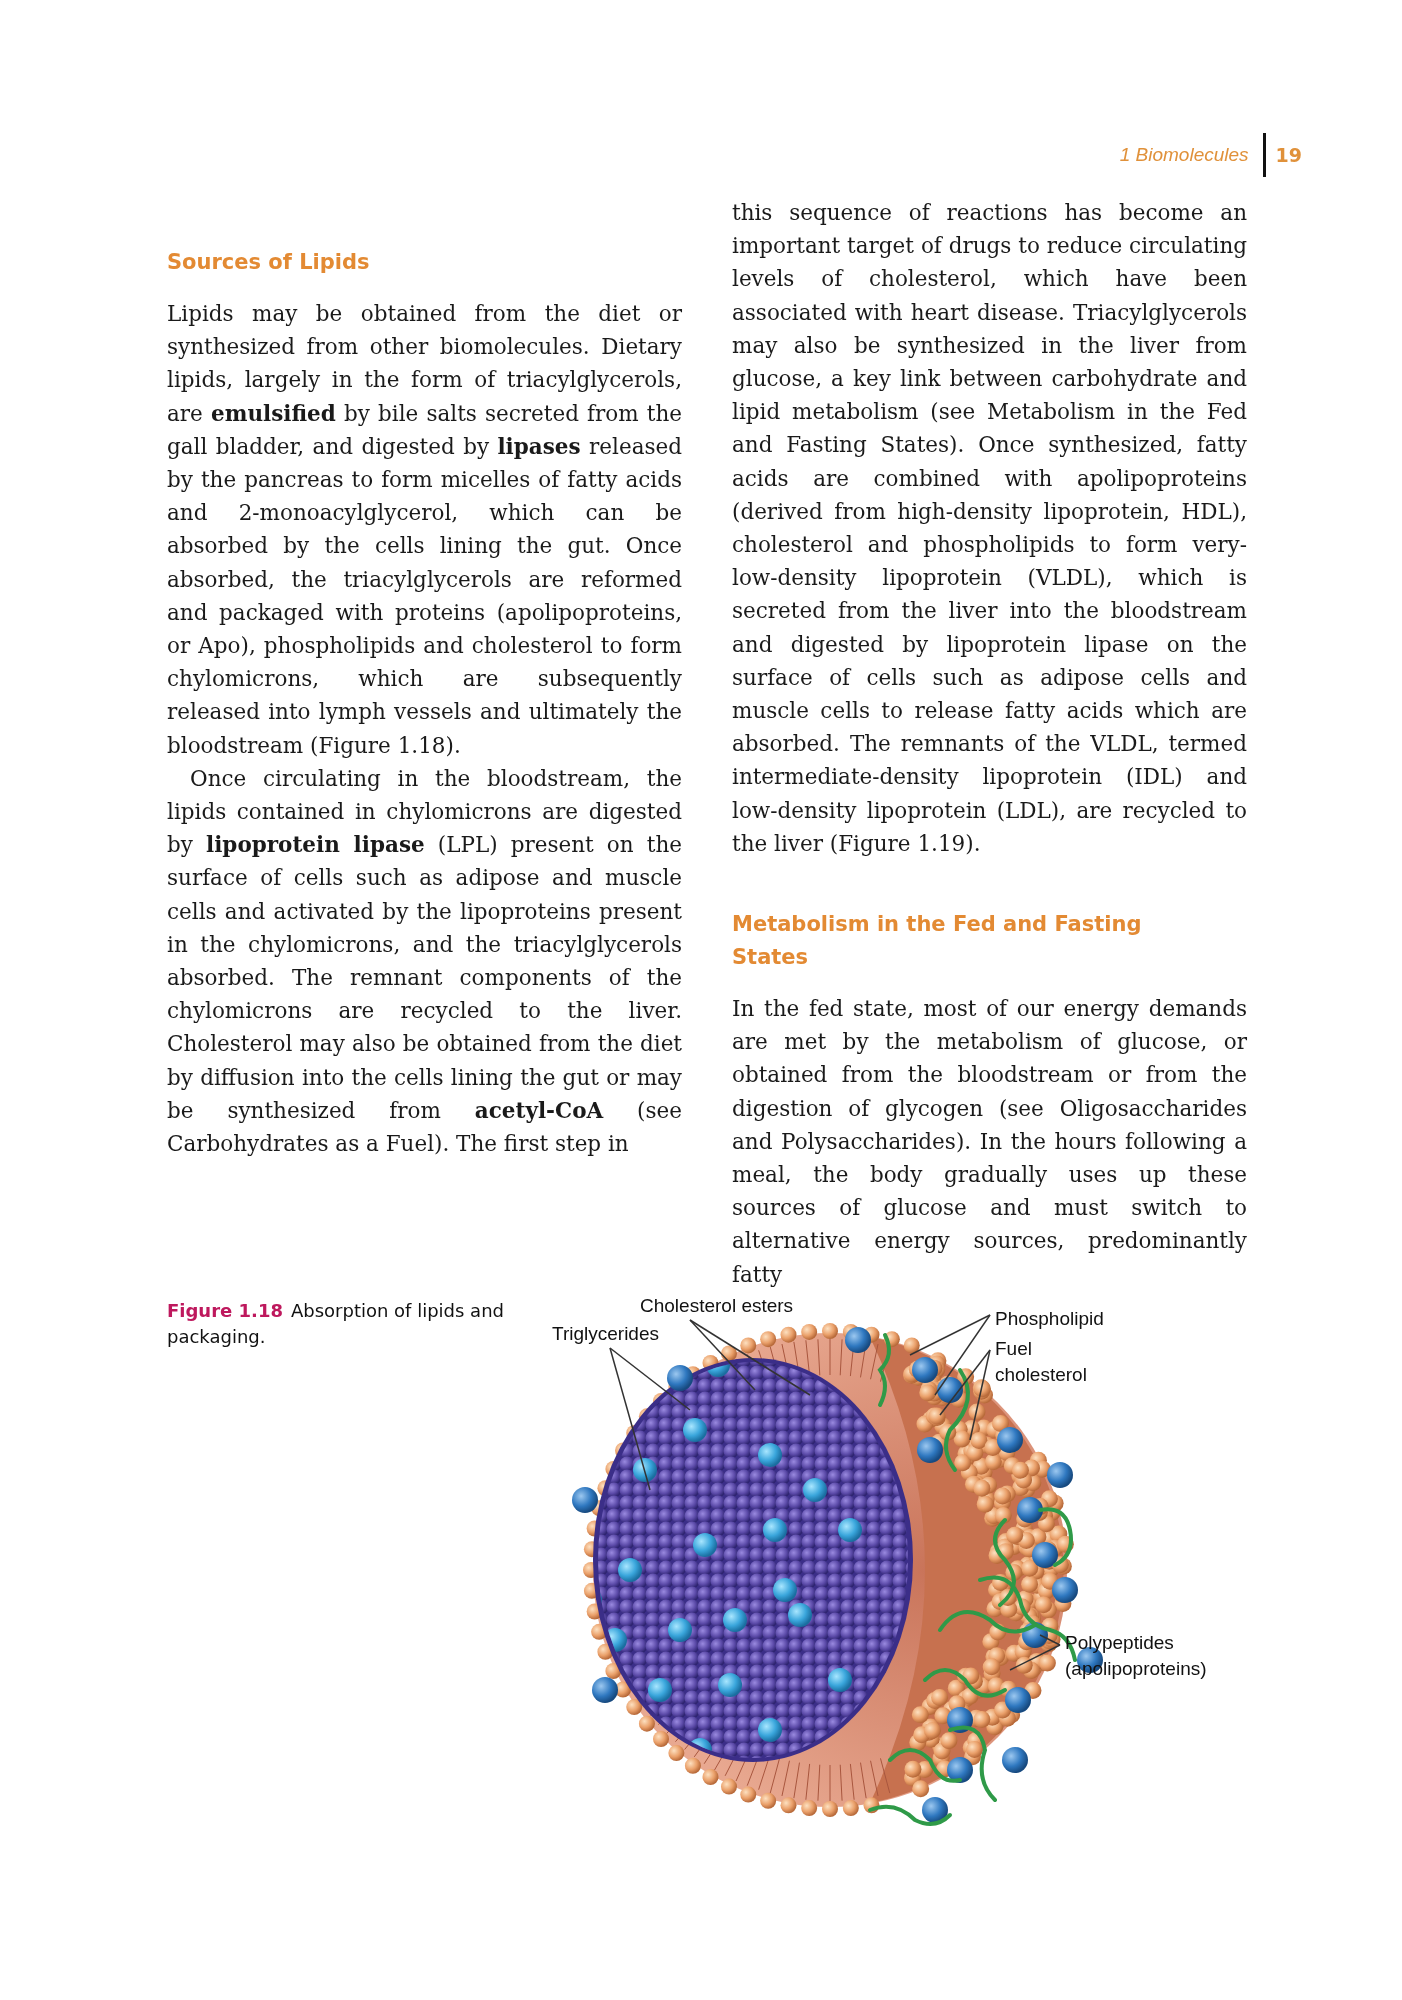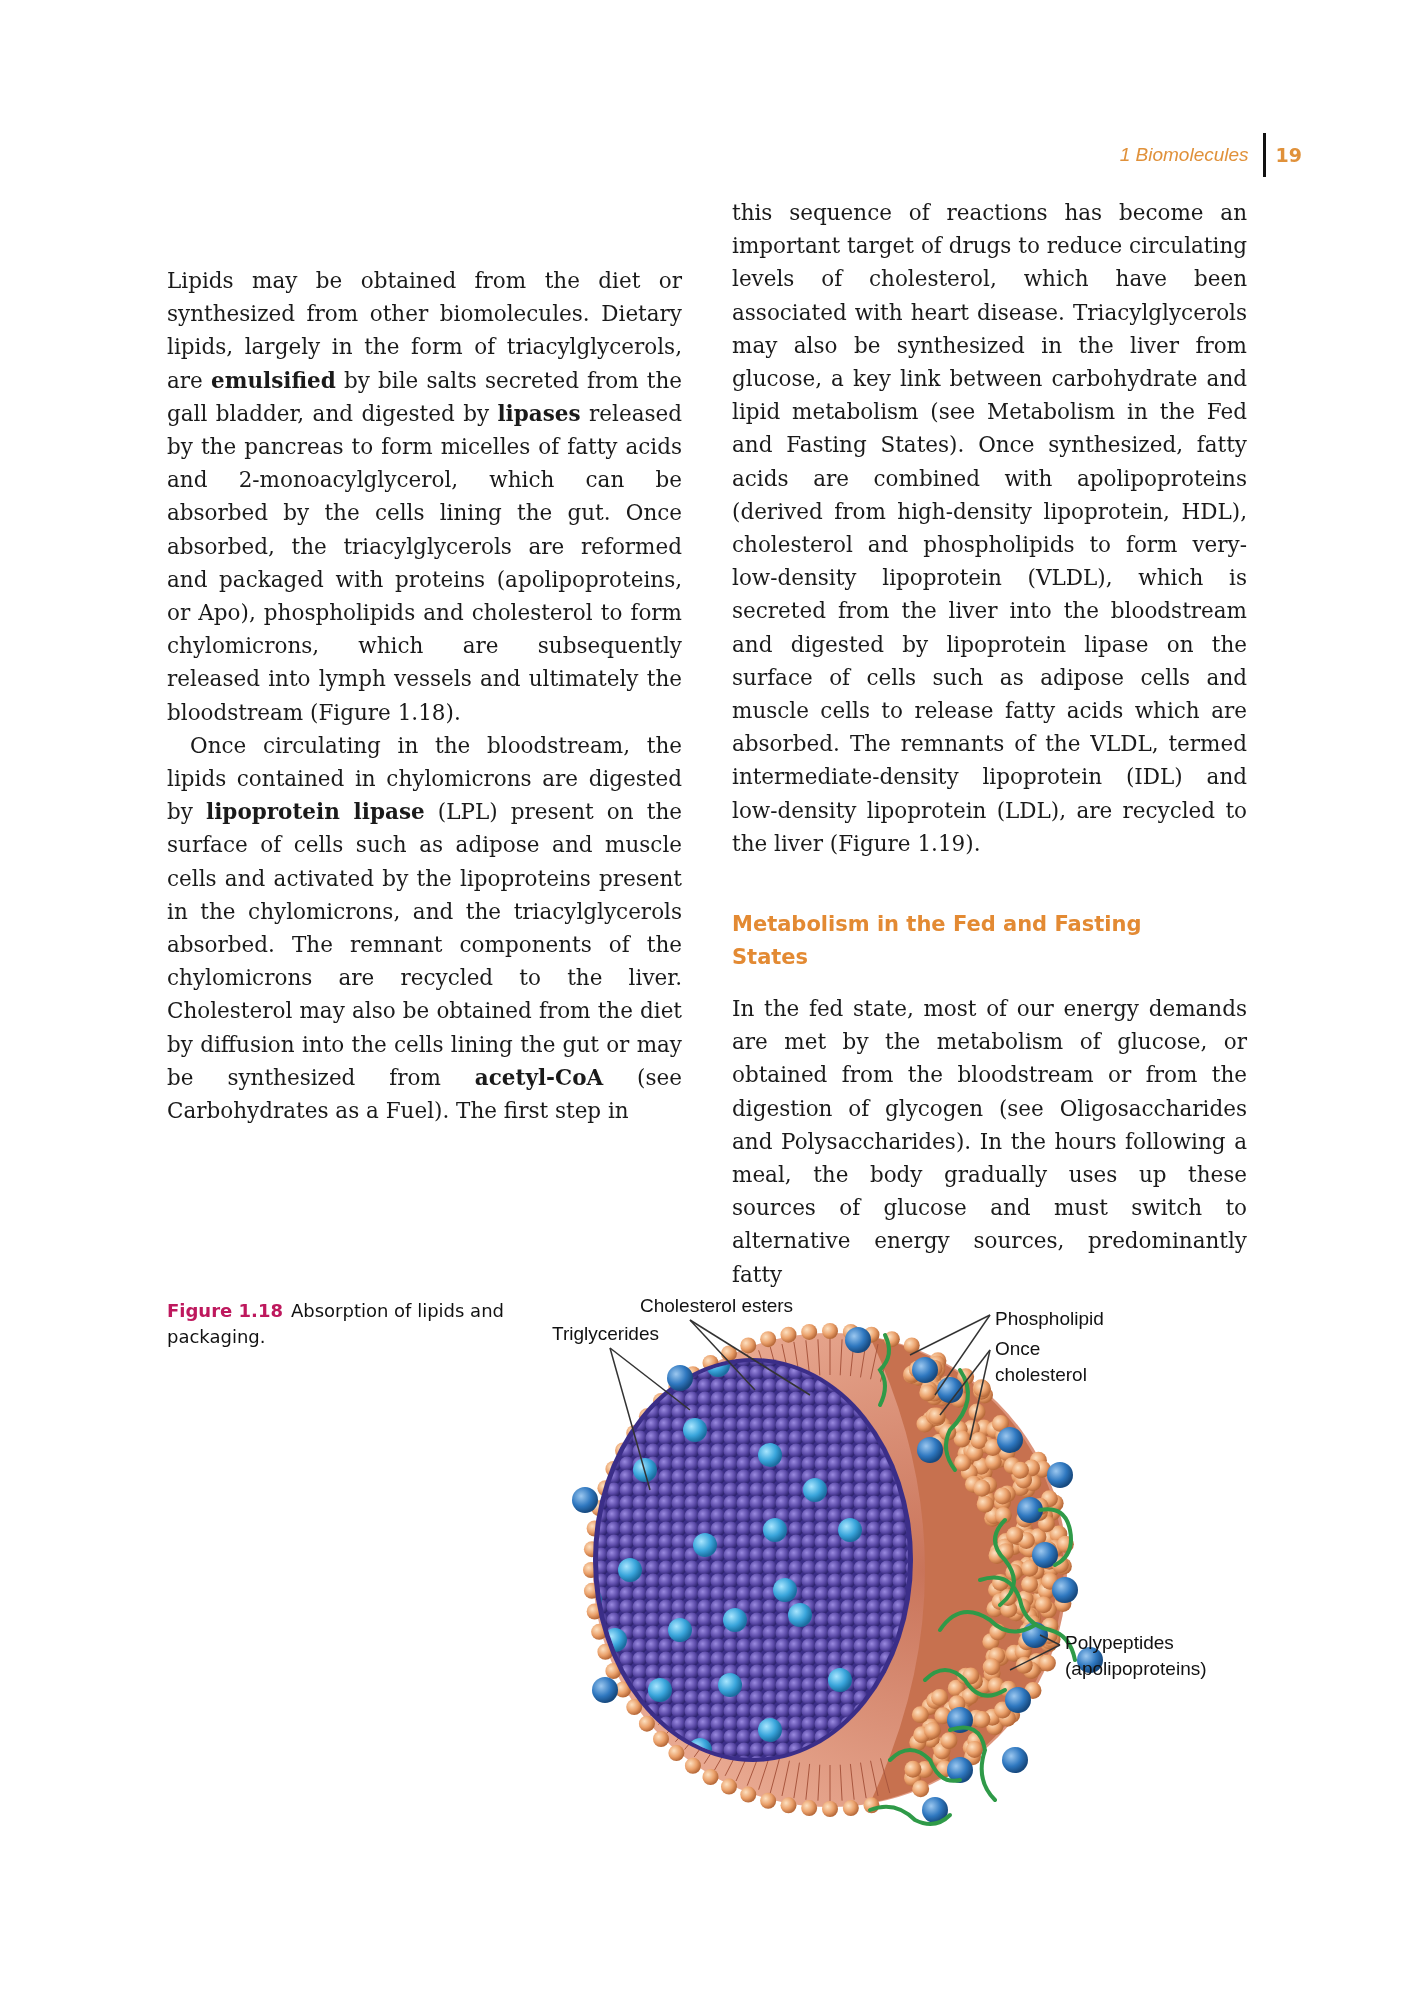--- a/index.html
+++ b/index.html
@@ -40,20 +40,21 @@
 <div class="page">
 
   <div class="running-head">
     <span class="rh-chapter">1  Biomolecules</span>
     <span class="rh-rule"></span>
     <span class="rh-page">19</span>
   </div>
 
   <div class="col col-left">
     <div class="spacer-1"></div>
+    <h2 class="heading">Sources of Lipids</h2>
     <div class="spacer-2"></div>
     <p><span>Lipids may be obtained from the diet or synthesized from other biomolecules. Dietary lipids, largely in the form of triacylglycerols, are </span><b>emulsified</b><span> by bile salts secreted from the gall bladder, and digested by </span><b>lipases</b><span> released by the pancreas to form micelles of fatty acids and 2-monoacylglycerol, which can be absorbed by the cells lining the gut. Once absorbed, the triacylglycerols are reformed and packaged with proteins (apolipoproteins, or Apo), phospholipids and cholesterol to form chylomicrons, which are subsequently released into lymph vessels and ultimately the bloodstream (Figure 1.18).</span></p>
     <p class="indent"><span>Once circulating in the bloodstream, the lipids contained in chylomicrons are digested by </span><b>lipoprotein lipase</b><span> (LPL) present on the surface of cells such as adipose and muscle cells and activated by the lipoproteins present in the chylomicrons, and the triacylglycerols absorbed. The remnant components of the chylomicrons are recycled to the liver. Cholesterol may also be obtained from the diet by diffusion into the cells lining the gut or may be synthesized from </span><b>acetyl-CoA</b><span> (see Carbohydrates as a Fuel). The first step in</span></p>
   </div>
 
   <div class="col col-right">
     <p>this sequence of reactions has become an important target of drugs to reduce circulating levels of cholesterol, which have been associated with heart disease. Triacylglycerols may also be synthesized in the liver from glucose, a key link between carbohydrate and lipid metabolism (see Metabolism in the Fed and Fasting States). Once synthesized, fatty acids are combined with apolipoproteins (derived from high-density lipoprotein, HDL), cholesterol and phospholipids to form very-low-density lipoprotein (VLDL), which is secreted from the liver into the bloodstream and digested by lipoprotein lipase on the surface of cells such as adipose cells and muscle cells to release fatty acids which are absorbed. The remnants of the VLDL, termed intermediate-density lipoprotein (IDL) and low-density lipoprotein (LDL), are recycled to the liver (Figure 1.19).</p>
     <div class="spacer-3"></div>
     <h2 class="heading" style="width:420px;">Metabolism in the Fed and Fasting States</h2>
     <div class="spacer-2"></div>
@@ -1306,19 +1307,19 @@
           <line x1="450" y1="60" x2="400" y2="125"></line>
           <line x1="450" y1="60" x2="430" y2="150"></line>
           <line x1="520" y1="355" x2="500" y2="345"></line>
           <line x1="520" y1="355" x2="470" y2="380"></line>
         </g>
     </svg>
 
     <div class="lbl" style="left:100px; top:3px;">Cholesterol esters</div>
     <div class="lbl" style="left:12px; top:31px;">Triglycerides</div>
     <div class="lbl" style="left:455px; top:16px;text-align:right;">Phospholipid</div>
-    <div class="lbl" style="left:455px; top:46px;">Once</div>
+    <div class="lbl" style="left:455px; top:46px;">Fuel</div>
     <div class="lbl" style="left:455px; top:72px;">cholesterol</div>
     <div class="lbl" style="left:525px; top:340px;">Polypeptides</div>
     <div class="lbl" style="left:525px; top:366px;">(apolipoproteins)</div>
   </div>
 
 </div>
 
 </body></html>

